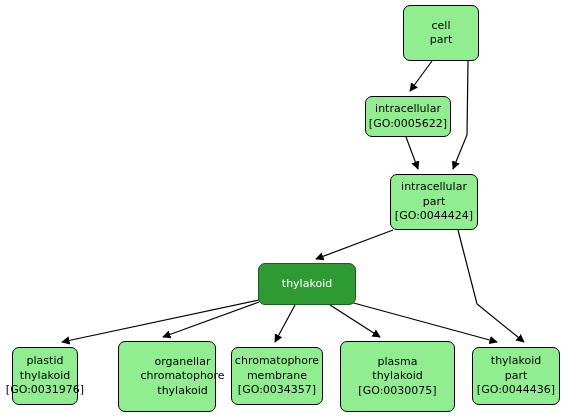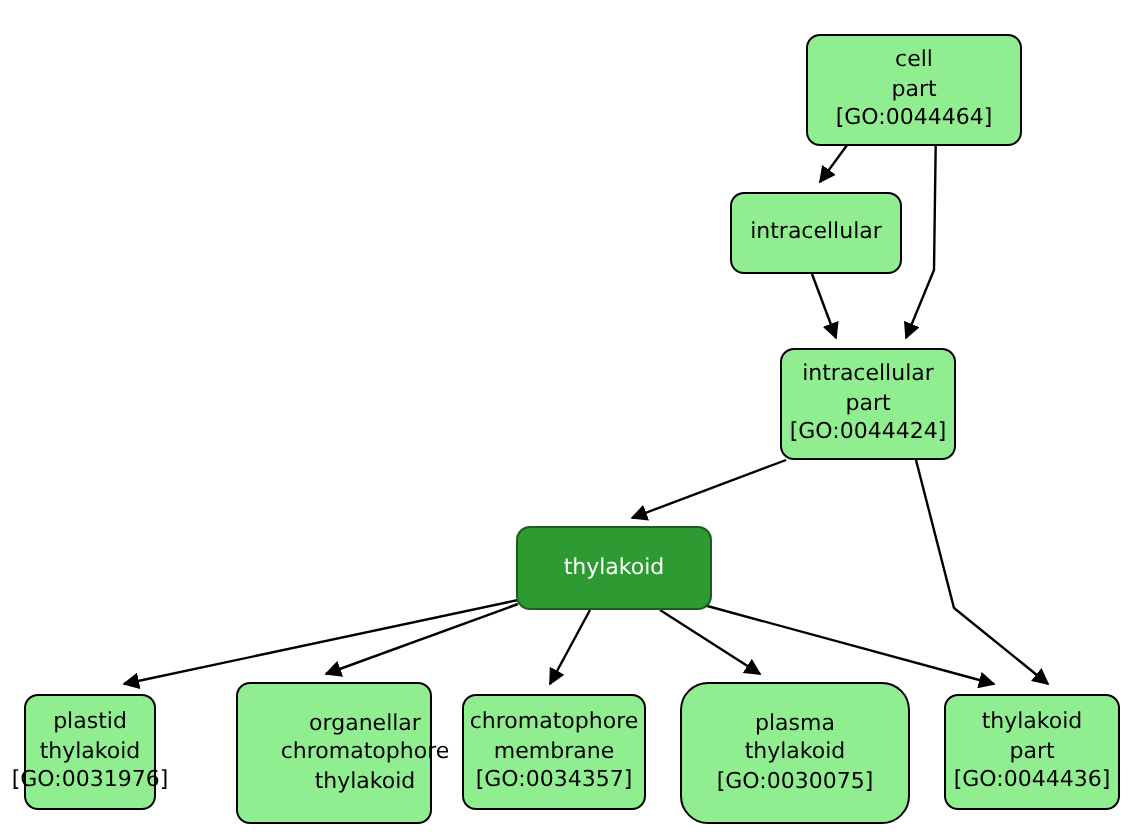--- a/index.html
+++ b/index.html
@@ -62,28 +62,28 @@
 
     <path d="M 259,302 L 163,337" stroke="#000000" stroke-width="1.2" fill="none" marker-end="url(#arrow)"></path>
 
     <path d="M 295,305 L 275,342" stroke="#000000" stroke-width="1.2" fill="none" marker-end="url(#arrow)"></path>
 
     <path d="M 330,305 L 380,337" stroke="#000000" stroke-width="1.2" fill="none" marker-end="url(#arrow)"></path>
 
     <path d="M 350,302 L 497,342" stroke="#000000" stroke-width="1.2" fill="none" marker-end="url(#arrow)"></path>
   </svg>
 
-  <div class="node" id="n-cell_part" style="left: 403px; top: 17px; width: 108px; height: 56px; text-align: center;">
+  <div class="node" id="n-cell_part" style="left: 403px; top: 5px; width: 76px; height: 56px; text-align: center;">
     <span class="ln">cell</span>
     <span class="ln">part</span>
-    <span class="ln">[GO:0044464]</span>
   </div>
 
   <div class="node" id="n-intracellular" style="left: 365px; top: 96px; width: 86px; height: 41px;">
     <span class="ln">intracellular</span>
+    <span class="ln">[GO:0005622]</span>
   </div>
 
   <div class="node" id="n-intracellular_part" style="left: 390px; top: 174px; width: 88px; height: 56px;">
     <span class="ln">intracellular</span>
     <span class="ln">part</span>
     <span class="ln">[GO:0044424]</span>
   </div>
 
   <div class="node highlight" id="n-thylakoid" style="left: 258px; top: 263px; width: 98px; height: 42px;">
     <span class="ln">thylakoid</span>
@@ -100,21 +100,21 @@
     <span class="ln">chromatophore</span>
     <span class="ln">thylakoid</span>
   </div>
 
   <div class="node" id="n-photosynthetic_membrane" style="left: 231px; top: 347px; width: 92px; height: 58px;">
     <span class="ln">chromatophore</span>
     <span class="ln">membrane</span>
     <span class="ln">[GO:0034357]</span>
   </div>
 
-  <div class="node" id="n-plasma_membrane_derived_thylakoid" style="left: 340px; top: 341px; width: 115px; height: 71px; border-radius: 14px;">
+  <div class="node" id="n-plasma_membrane_derived_thylakoid" style="left: 340px; top: 341px; width: 115px; height: 71px;">
     <span class="ln">plasma</span>
     <span class="ln">thylakoid</span>
     <span class="ln">[GO:0030075]</span>
   </div>
 
   <div class="node" id="n-thylakoid_part" style="left: 472px; top: 347px; width: 88px; height: 58px;">
     <span class="ln">thylakoid</span>
     <span class="ln">part</span>
     <span class="ln">[GO:0044436]</span>
   </div>

